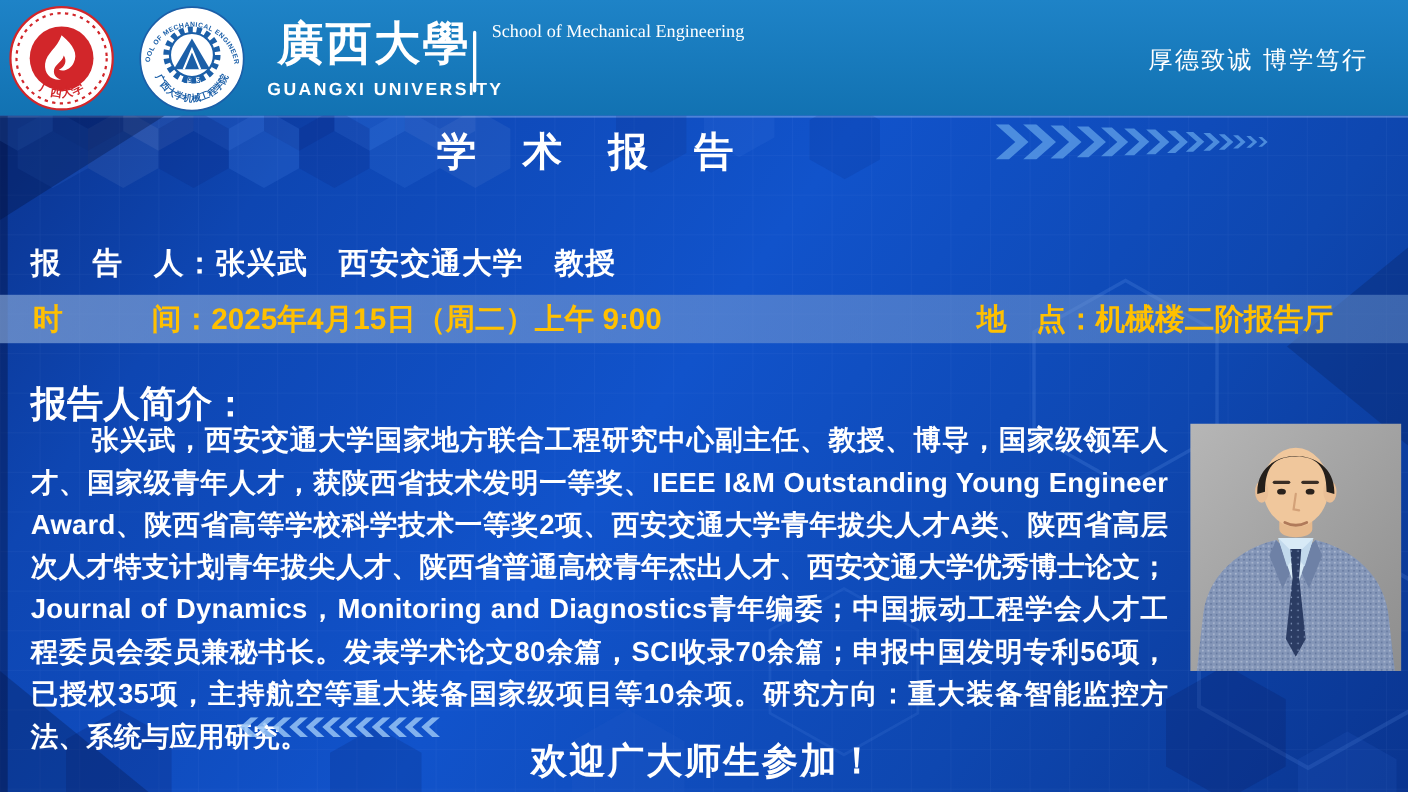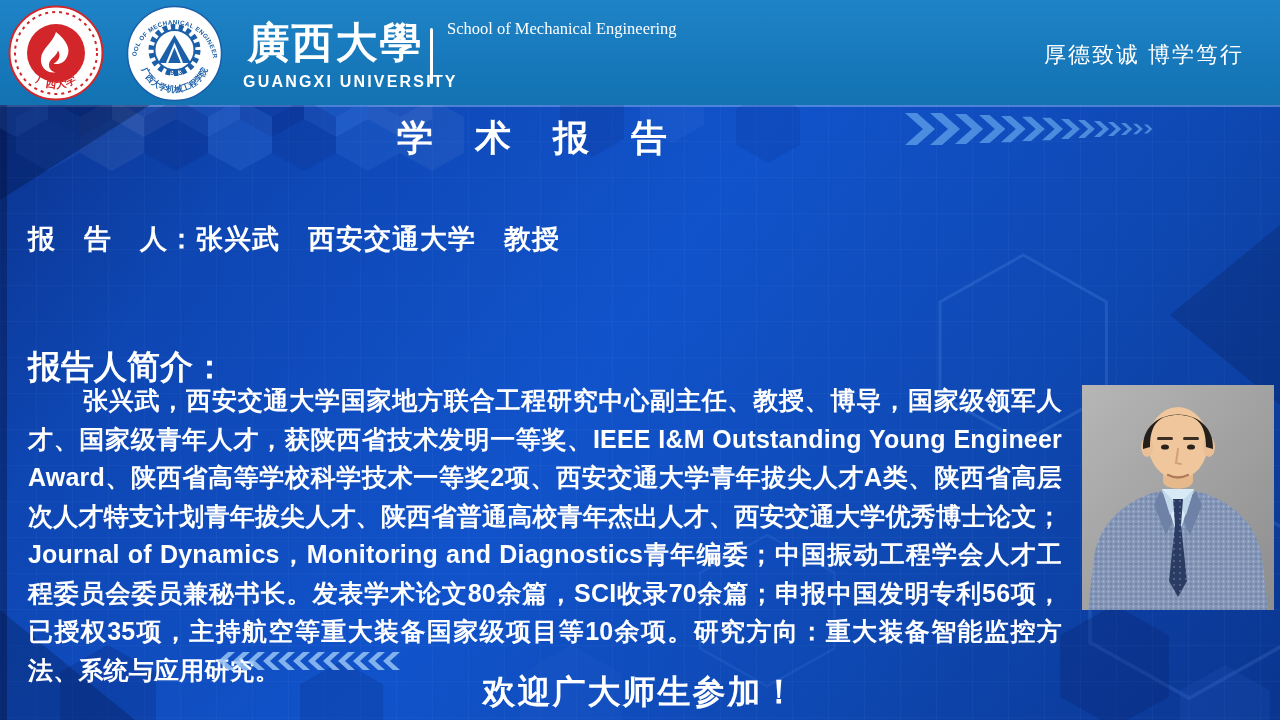--- a/index.html
+++ b/index.html
@@ -11,21 +11,21 @@
   
   .header{
     position:absolute;top:0;left:0;width:1280px;height:105px;
     background:linear-gradient(180deg,#1e83c7 0%,#1272b2 100%);
     z-index:5;
   }
   .logo{position:absolute;top:5px;}
   .logo-seal{left:8px;}
   .logo-school{left:126px;}
   .uni-name{position:absolute;left:243px;top:14px;width:185px;text-align:center;color:#fff;}
-  .uni-cn{font-family:Liberation Serif, serif;font-size:42px;font-weight:700;letter-spacing:2px;line-height:58px;white-space:nowrap;}
+  .uni-cn{font-family:Liberation Mono, monospace;font-size:42px;font-weight:700;letter-spacing:2px;line-height:58px;white-space:nowrap;text-align:right;}
   .uni-en{font-size:16px;font-weight:700;letter-spacing:2.2px;line-height:20px;white-space:nowrap;}
   .header-divider{position:absolute;left:430px;top:28px;width:3px;height:56px;background:#ffffff;border-radius:2px;}
   .school-name{position:absolute;left:447px;top:18px;color:#fff;}
   .school-cn{font-family:"DejaVu Serif","Liberation Serif",serif;font-size:36px;font-weight:700;letter-spacing:4px;line-height:46px;white-space:nowrap;}
   .school-en{font-family:"Liberation Serif","DejaVu Serif",serif;font-size:16.5px;line-height:22px;white-space:nowrap;}
   .motto{position:absolute;right:36px;top:40px;color:#fff;font-size:22px;letter-spacing:2px;white-space:nowrap;}
   
   .body{position:absolute;top:105px;left:0;width:1280px;height:540px;}
   .body::before{content:"";position:absolute;top:0;left:0;right:0;height:2px;background:rgba(150,190,240,.45);}
   .bg-deco{position:absolute;top:0;left:0;z-index:0;pointer-events:none;}
@@ -175,20 +175,28 @@
         <use href="#chv" transform="translate(228,10.7) scale(0.33)"></use>
         <use href="#chv" transform="translate(239,11.5) scale(0.28)"></use>
       </g>
     </svg>
 
 
     <div class="line-speaker">
       <span>报　告　人：</span><span>张兴武　西安交通大学　教授</span>
     </div>
 
+    <div class="time-bar">
+      <div class="tb-time">
+        <span>时　　　间：</span><span>2025年4月15日（周二）上午 9:00</span>
+      </div>
+      <div class="tb-loc">
+        <span>地　点：</span><span>机械楼二阶报告厅</span>
+      </div>
+    </div>
 
     <div class="bio-heading">报告人简介：</div>
     <div class="bio-text">张兴武，西安交通大学国家地方联合工程研究中心副主任、教授、博导，国家级领军人才、国家级青年人才，获陕西省技术发明一等奖、IEEE I&amp;M Outstanding Young Engineer Award、陕西省高等学校科学技术一等奖2项、西安交通大学青年拔尖人才A类、陕西省高层次人才特支计划青年拔尖人才、陕西省普通高校青年杰出人才、西安交通大学优秀博士论文；Journal of Dynamics，Monitoring and Diagnostics青年编委；中国振动工程学会人才工程委员会委员兼秘书长。发表学术论文80余篇，SCI收录70余篇；申报中国发明专利56项，已授权35项，主持航空等重大装备国家级项目等10余项。研究方向：重大装备智能监控方法、系统与应用研究。</div>
 
     <svg class="photo" width="192" height="225" viewBox="0 0 192 225">
       <defs>
         <linearGradient id="pbg" x1="0" y1="0" x2="1" y2="1">
           <stop offset="0" stop-color="#b6b6b6"></stop>
             <stop offset="1" stop-color="#8e8e8e"></stop>
         </linearGradient>

